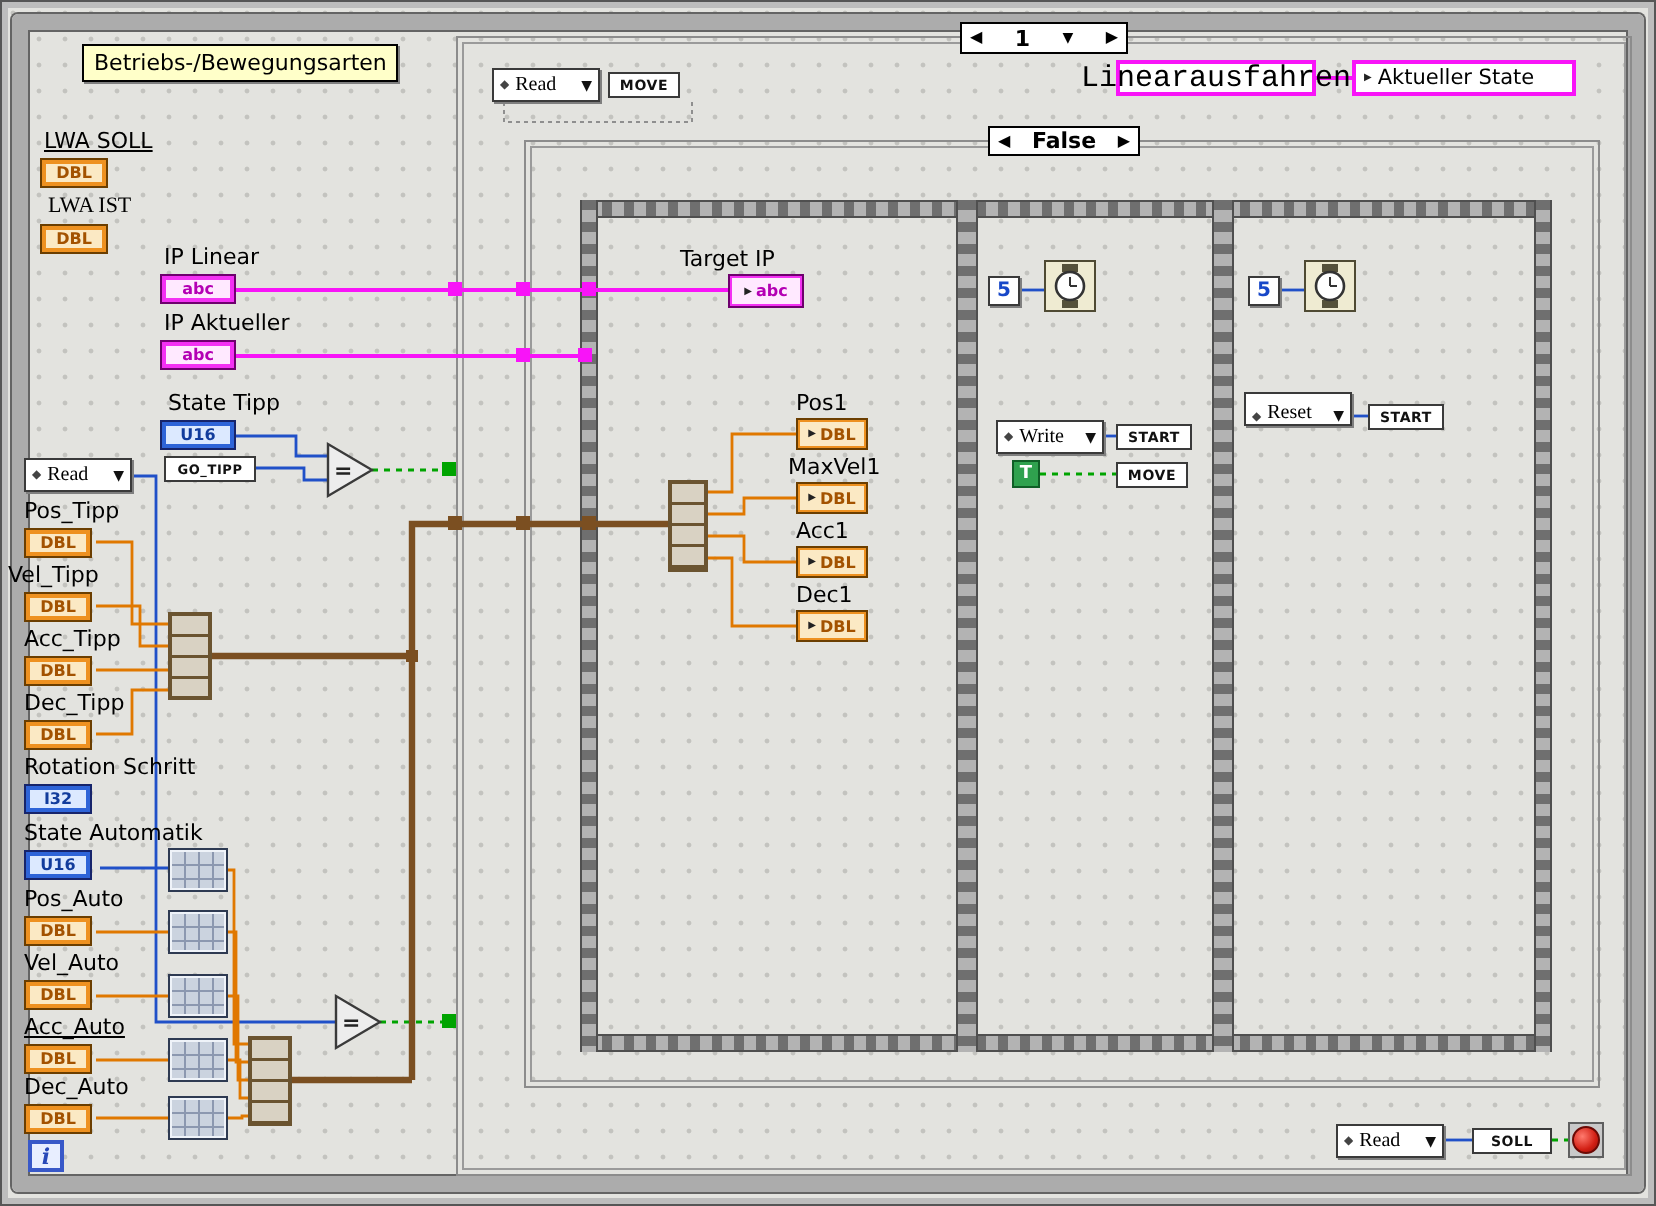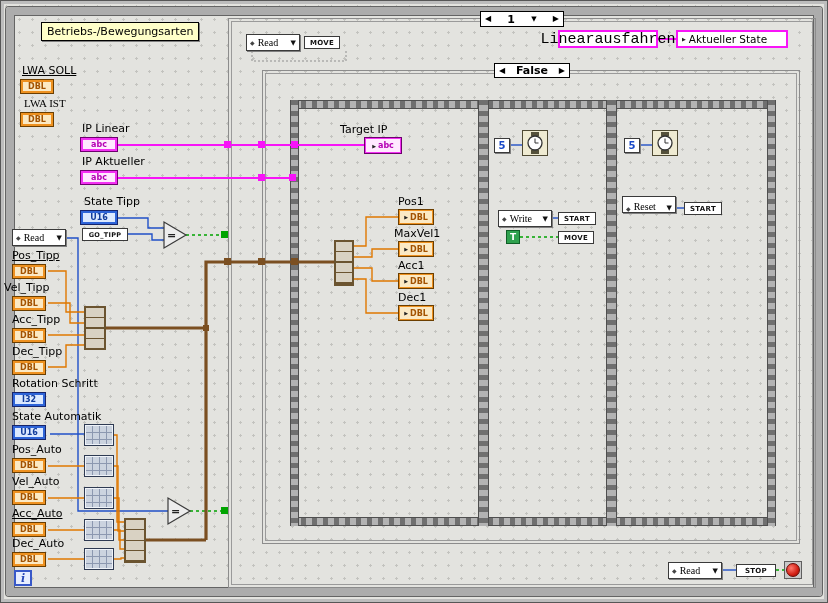--- a/index.html
+++ b/index.html
@@ -192,21 +192,21 @@
     </div>
 
   <div class="mbox node" style="left:82px;top:228px;width:46px;height:13px;font-size:6.5px;">GO_TIPP</div>
 
   <div class="enum node" style="left:12px;top:229px;">
     <span class="glyph">◆</span>
     <span class="val">Read</span>
     <span class="dd">▼</span>
   </div>
 
-  <span class="lbl node" style="left:12px;top:249px;text-decoration:underline;">Pos_Tipp</span>
+  <span class="lbl node" style="left:12px;top:249px;">Pos_Tipp</span>
   <div class="term t-dbl node" style="left:12px;top:264px;">
       <span>DBL</span>
     </div>
 
   <span class="lbl node" style="left:4px;top:281px;">Vel_Tipp</span>
   <div class="term t-dbl node" style="left:12px;top:296px;">
       <span>DBL</span>
     </div>
 
   <span class="lbl node" style="left:12px;top:313px;">Acc_Tipp</span>
@@ -347,18 +347,18 @@
     <span class="val">Reset</span>
     <span class="dd">▼</span>
   </div>
   <div class="mbox node" style="left:684px;top:202px;width:38px;height:13px;">START</div>
 
   <div class="enum node" style="left:668px;top:562px;">
     <span class="glyph">◆</span>
     <span class="val">Read</span>
     <span class="dd">▼</span>
   </div>
-  <div class="mbox node" style="left:736px;top:564px;width:40px;height:13px;">STOP</div>
+  <div class="mbox node" style="left:736px;top:564px;width:40px;height:13px;">SOLL</div>
   <div class="stopterm node" style="left:784px;top:561px;">
     <div class="stopdot"></div>
   </div>
 
 </div>
 
 </body></html>

